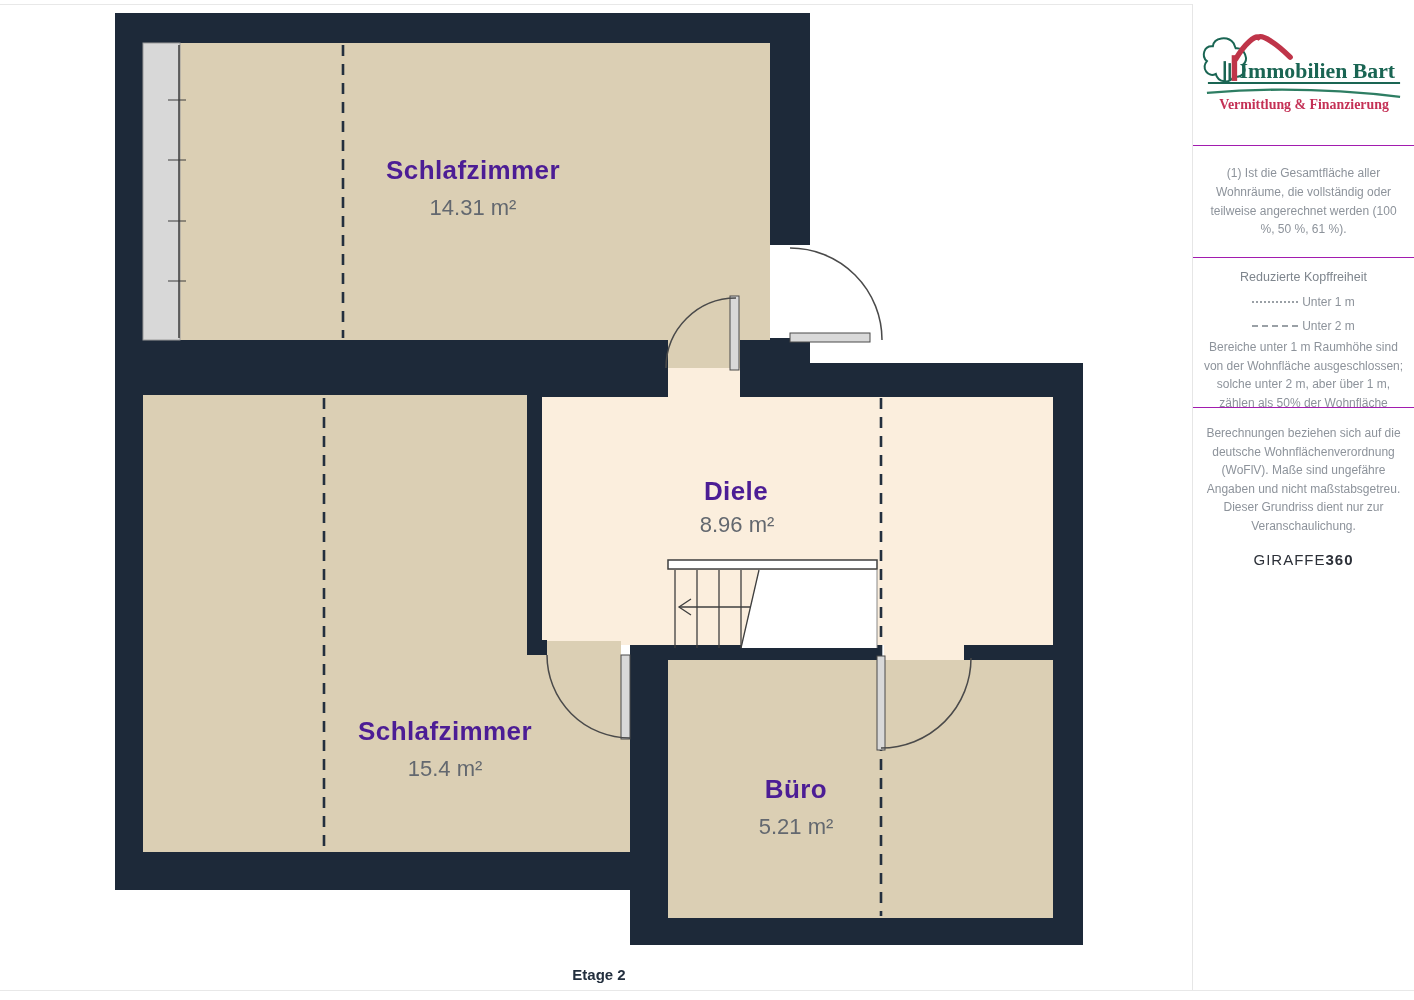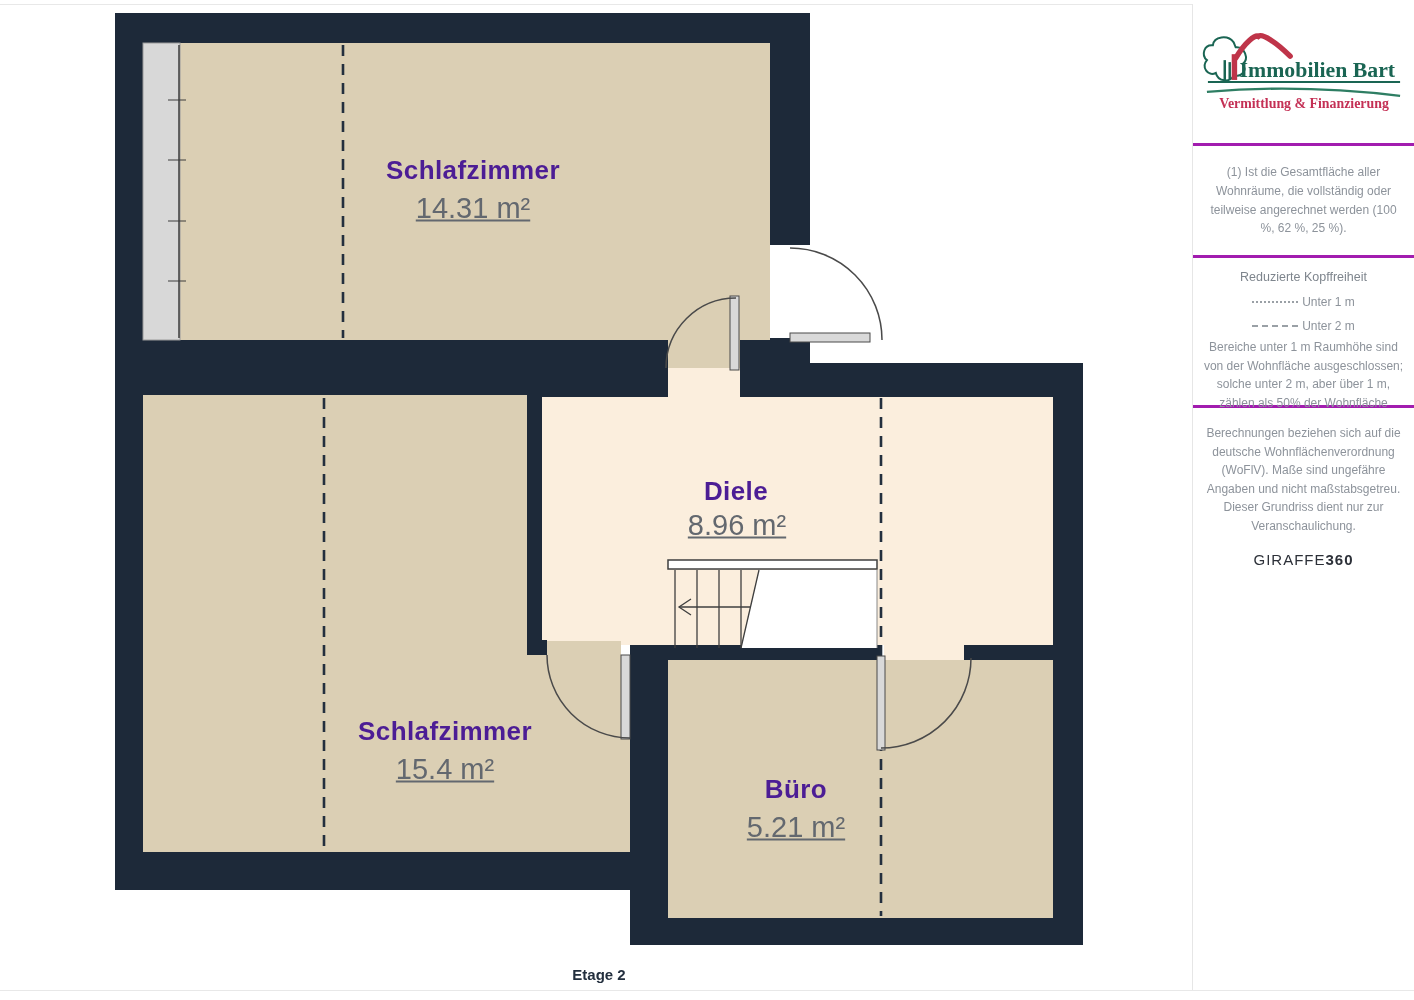--- a/index.html
+++ b/index.html
@@ -1,24 +1,24 @@
 <!DOCTYPE html>
 <html><head>
 <meta charset="utf-8">
 <style>
   html,body{margin:0;padding:0;background:#fff;}
   body{font-family:"Liberation Sans",sans-serif;}
   .screen{position:relative;width:1414px;height:1000px;background:#ffffff;overflow:hidden;}
   .hline{position:absolute;left:0;width:1414px;height:1px;background:#e8e8e8;}
   .plan-svg{position:absolute;left:0;top:0;}
   .room-name{position:absolute;transform:translate(-50%,-50%);font-weight:bold;font-size:26px;color:#4c1d95;letter-spacing:.4px;white-space:nowrap;}
-  .room-area{position:absolute;transform:translate(-50%,-50%);font-size:29px;color:#63686f;white-space:nowrap;text-decoration:underline;}
+  .room-area{position:absolute;transform:translate(-50%,-50%);font-size:22px;color:#63686f;white-space:nowrap;}
   .floor-label{position:absolute;transform:translate(-50%,-50%);font-size:15px;font-weight:bold;color:#232f3e;white-space:nowrap;}
   .sidebar{position:absolute;left:1192px;top:4px;width:221px;height:986px;border-left:1px solid #e6e6e6;background:#fff;display:flex;flex-direction:column;}
-  .sb-sec{border-bottom:3px solid #a21caf;box-sizing:border-box;display:flex;flex-direction:column;align-items:center;}
+  .sb-sec{border-bottom:1px solid #a21caf;box-sizing:border-box;display:flex;flex-direction:column;align-items:center;}
   .sec-logo{height:142px;justify-content:center;}
   .sec-area{height:424px;justify-content:center;}
   .sec-foot{height:112px;justify-content:center;}
   .sec-head{height:150px;justify-content:flex-start;padding-top:12px;}
   .sec-calc{height:158px;border-bottom:none;justify-content:flex-start;padding-top:16px;}
   .wf-label{font-size:14.5px;font-weight:bold;color:#3d434b;}
   .wf-sup{font-size:8px;vertical-align:super;font-weight:bold;color:#3d434b;}
   .wf-value{font-size:13.5px;color:#6e747b;margin-top:8px;}
   .sb-note{width:202px;text-align:center;font-size:12px;line-height:1.55;color:#8d939b;}
   .sb-title{font-size:12.5px;color:#7e858d;margin-bottom:6px;}
@@ -140,21 +140,21 @@
         <rect x="32" y="26" width="5.5" height="26" fill="#bf3449"></rect>
         <text x="40" y="49" font-family="Liberation Serif, serif" font-weight="bold" font-size="22" fill="#1a6553">Immobilien Bart</text>
         <line x1="8" y1="54" x2="202" y2="54" stroke="#1a6553" stroke-width="2"></line>
         <path d="M 7,64 Q 100,56 202,68" fill="none" stroke="#2e7e63" stroke-width="2.3"></path>
         <text x="105" y="80" text-anchor="middle" font-family="Liberation Serif, serif" font-weight="bold" font-size="14" fill="#c43055">Vermittlung &amp; Finanzierung</text>
       </svg>
     </div>
 
 
     <div class="sb-sec sec-foot">
-      <div class="sb-note">(1) Ist die Gesamtfläche aller Wohnräume, die vollständig oder teilweise angerechnet werden (100 %, 62 %, 25 %).</div>
+      <div class="sb-note">(1) Ist die Gesamtfläche aller Wohnräume, die vollständig oder teilweise angerechnet werden (100 %, 50 %, 61 %).</div>
     </div>
 
     <div class="sb-sec sec-head">
       <div class="sb-title">Reduzierte Kopffreiheit</div>
       <div class="legend-row">
         <span class="legend-line line-dotted"></span>
         <span class="legend-label">Unter 1 m</span>
       </div>
       <div class="legend-row">
         <span class="legend-line line-dashed"></span>

